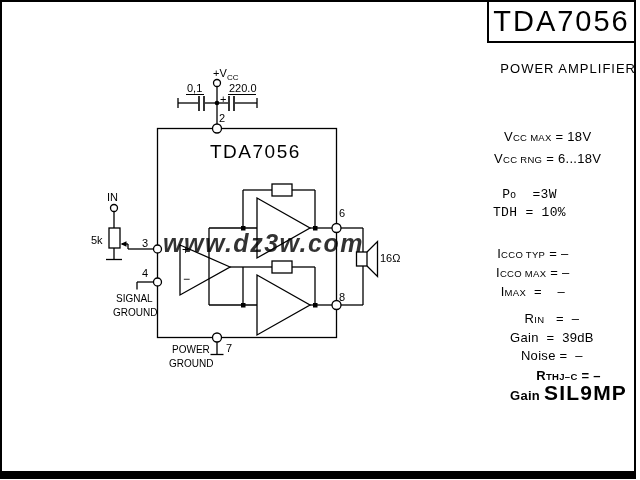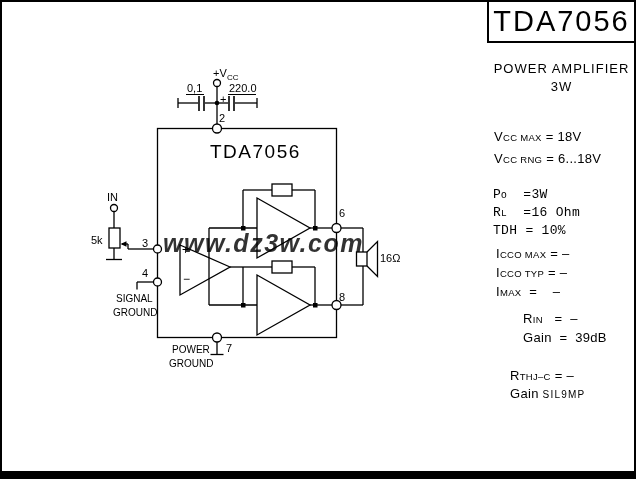--- a/index.html
+++ b/index.html
@@ -11,28 +11,28 @@
   #stage{position:absolute;left:0;top:0;width:640px;height:480px;}
 
   
   .title-box{
     position:absolute;left:487px;top:0;width:149px;height:43px;
     border:2px solid #000;box-sizing:border-box;
     display:flex;align-items:center;justify-content:center;
   }
   .title-box span{font-size:29px;letter-spacing:2px;color:#000;}
   .subtitle{position:absolute;left:487px;top:61px;width:149px;text-align:center;color:#000;}
-  .subtitle .l1{font-size:13px;letter-spacing:1px;}
+  .subtitle .l1{font-size:13px;letter-spacing:1px;text-align:right;}
   .subtitle .l2{font-size:13px;margin-top:3px;letter-spacing:1px;}
 
-  .spec-group{position:absolute;color:#000;}
+  .spec-group{position:absolute;color:#000;text-align:center;}
   .spec-line{white-space:pre;}
   .seg-n{font-size:13px;letter-spacing:0.3px;}
   .seg-s{font-size:9.5px;letter-spacing:0.3px;}
-  .seg-b{font-size:10px;letter-spacing:1.2px;margin-top:36px;}
+  .seg-b{font-size:21px;letter-spacing:1.2px;margin-top:36px;}
 </style>
 </head>
 <body>
 
 <svg id="stage" viewBox="0 0 640 480">
 
   <g fill="#000" stroke="none">
     <rect x="0" y="0" width="2" height="472"></rect>
     <rect x="0" y="0" width="488" height="2"></rect>
     <rect x="634" y="0" width="2" height="472"></rect>
@@ -146,39 +146,38 @@
     <text x="183" y="283" font-size="12">−</text>
   </g>
 </svg>
 
 <div class="title-box">
   <span>TDA7056</span>
 </div>
 
 <div class="subtitle">
   <div class="l1">POWER AMPLIFIER</div>
-  <div class="l2">3W</div>
 </div>
 
 <div id="specs">
     <div class="spec-group" style="left: 494px; top: 126px; line-height: 20px;">
       <div class="spec-line"><span class="seg-n">V</span><span class="seg-s">CC MAX</span><span class="seg-n"> = 18V</span></div>
       <div class="spec-line"><span class="seg-n">V</span><span class="seg-s">CC RNG</span><span class="seg-n"> = 6...18V</span></div>
     </div>
     <div class="spec-group" style="left: 493px; top: 186px; line-height: 17px; font-family: Liberation Mono, monospace;">
       <div class="spec-line"><span class="seg-n">P</span><span class="seg-s">O</span><span class="seg-n">  =3W</span></div>
-      <div class="spec-line"><span class="seg-n">R</span><span class="seg-s">L</span><span class="seg-n">  =16 Ohm</span></div>
       <div class="spec-line"><span class="seg-n">TDH</span><span class="seg-n"> = 10%</span></div>
     </div>
     <div class="spec-group" style="left: 496px; top: 244px; line-height: 17px;">
+      <div class="spec-line"><span class="seg-n">I</span><span class="seg-s">CCO TYP</span><span class="seg-n"> = –</span></div>
       <div class="spec-line"><span class="seg-n">I</span><span class="seg-s">CCO MAX</span><span class="seg-n"> = –</span></div>
-      <div class="spec-line"><span class="seg-n">I</span><span class="seg-s">CCO TYP</span><span class="seg-n"> = –</span></div>
       <div class="spec-line"><span class="seg-n">I</span><span class="seg-s">MAX</span><span class="seg-n">  =    –</span></div>
     </div>
-    <div class="spec-group" style="left: 523px; top: 309px; line-height: 17px;">
+    <div class="spec-group" style="left: 510px; top: 309px; line-height: 17px;">
       <div class="spec-line"><span class="seg-n">R</span><span class="seg-s">IN</span><span class="seg-n">   =  –</span></div>
       <div class="spec-line"><span class="seg-n">Gain  =  39dB</span></div>
+      <div class="spec-line"><span class="seg-n">Noise =  –</span></div>
     </div>
-    <div class="spec-group" style="left: 510px; top: 367px; line-height: 16px;">
+    <div class="spec-group" style="left: 510px; top: 367px; line-height: 16px; font-weight: bold;">
       <div class="spec-line"><span class="seg-n">R</span><span class="seg-s">THJ–C</span><span class="seg-n"> = –</span></div>
       <div class="spec-line"><span class="seg-n">Gain </span><span class="seg-b">SIL9MP</span></div>
     </div>
   </div>
 
 </body></html>

